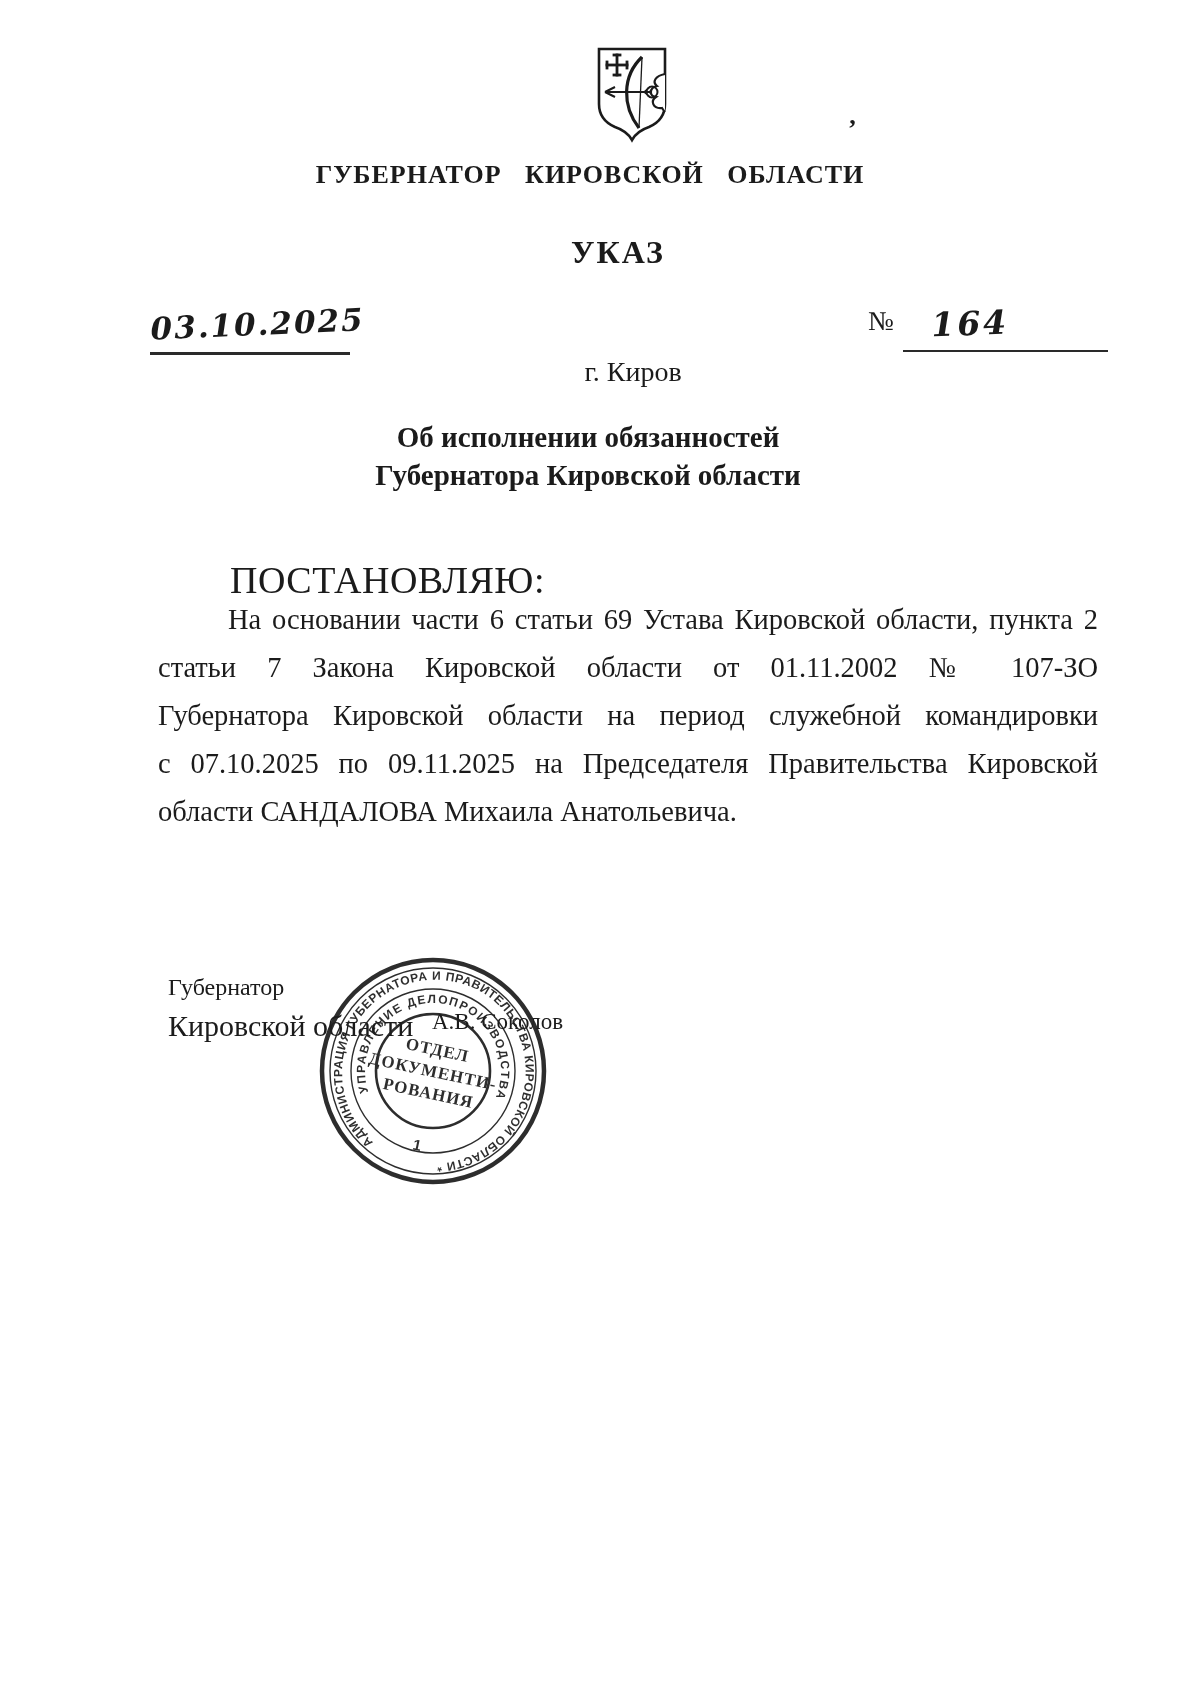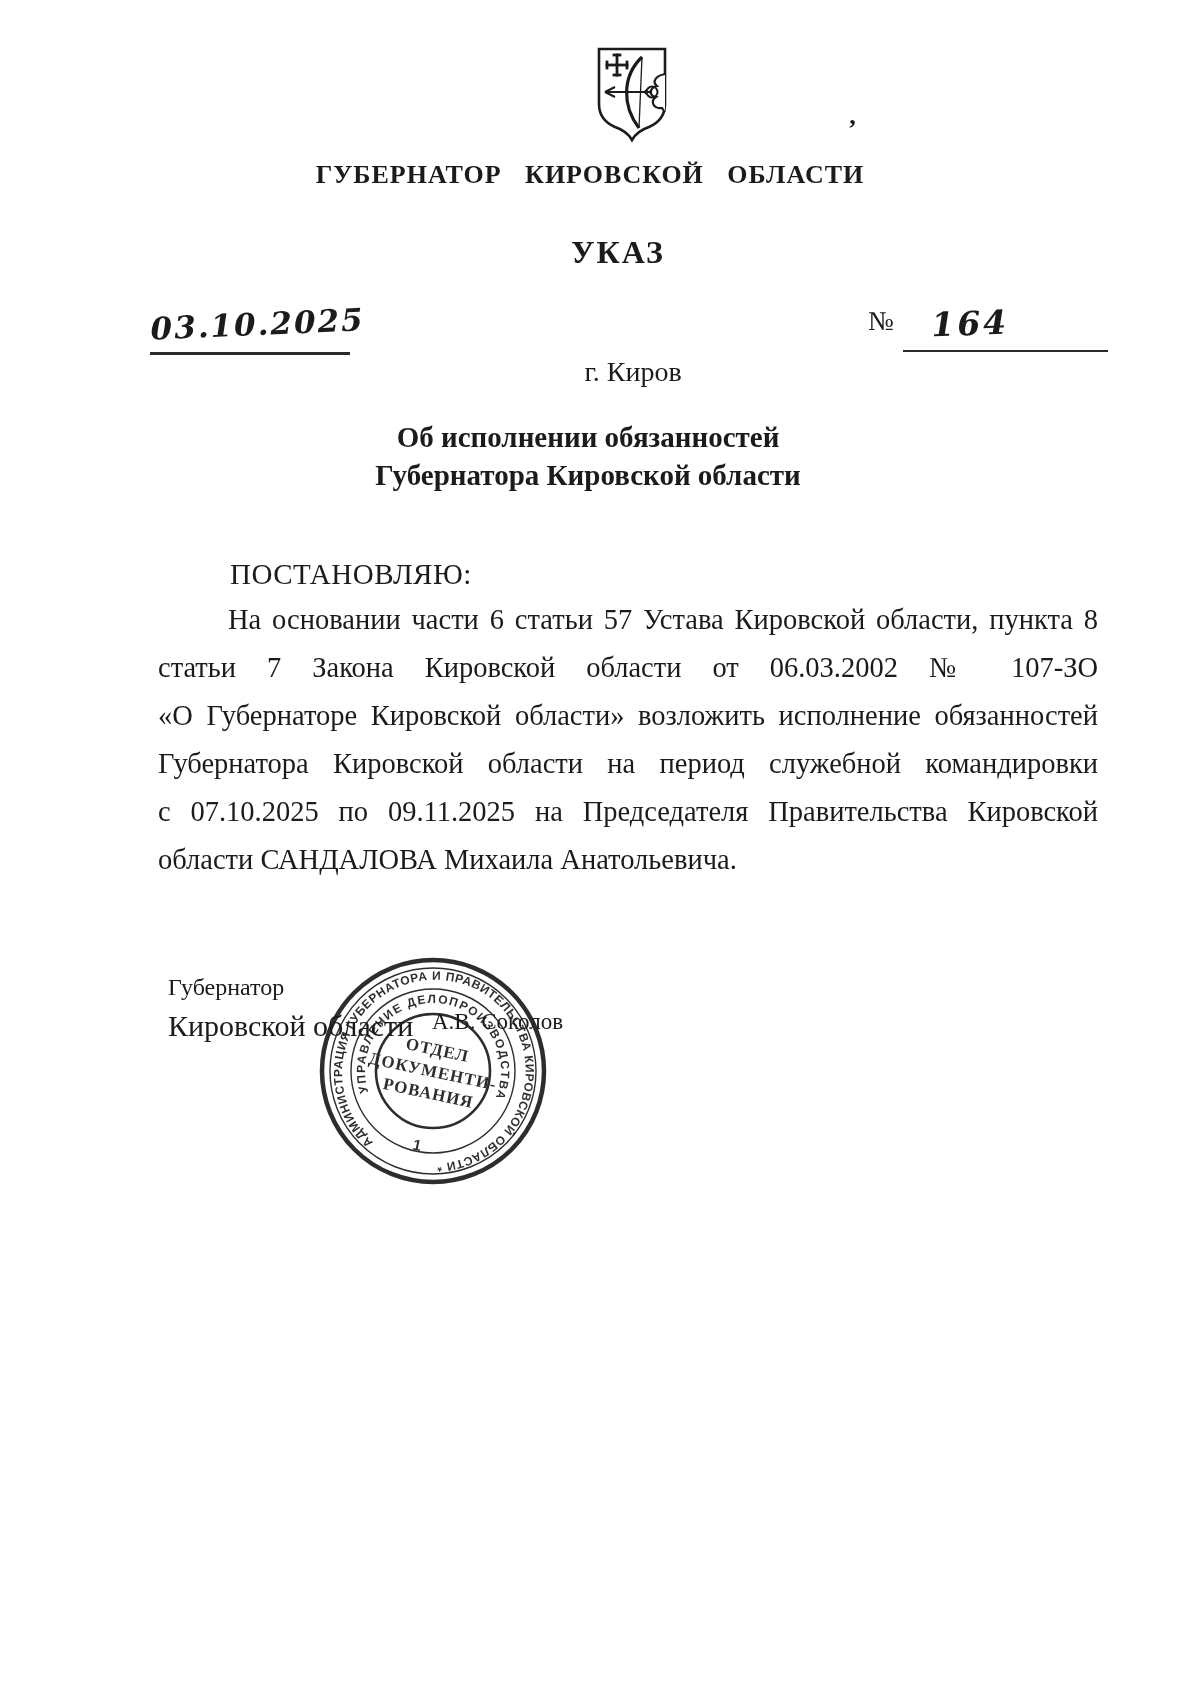--- a/index.html
+++ b/index.html
@@ -54,21 +54,21 @@
     transform:rotate(-2deg) translateY(8px);
   }
 
   .city{top:356px;font-size:28px;transform:translateX(33px);}
 
   .doc-title{
     top:418px;font-size:29px;font-weight:bold;line-height:38px;
     transform:translateX(-12px);
   }
 
-  .resolution{left:230px;top:558px;font-size:29px;letter-spacing:0.5px;}
+  .resolution{left:230px;top:558px;font-size:38px;letter-spacing:0.5px;}
 
   
   .body-par{
     left:158px;top:596px;width:940px;
     font-size:28.5px;
   }
   .body-par .line{
     height:48px;line-height:48px;
     text-align:justify;text-align-last:justify;
     white-space:nowrap;
@@ -140,23 +140,22 @@
   <div class="abs center city">г. Киров</div>
 
   <div class="abs center doc-title">
     <div>Об исполнении обязанностей</div>
     <div>Губернатора Кировской области</div>
   </div>
 
   <div class="abs resolution">ПОСТАНОВЛЯЮ:</div>
 
   <div class="abs body-par">
-    <div class="line first">На основании части 6 статьи 57 Устава Кировской области, пункта 8</div>
-    <div class="line">статьи 7 Закона Кировской области от 06.03.2002 № 107-ЗО</div>
-    <div class="line">«О Губернаторе Кировской области» возложить исполнение обязанностей</div>
+    <div class="line first">На основании части 6 статьи 69 Устава Кировской области, пункта 2</div>
+    <div class="line">статьи 7 Закона Кировской области от 01.11.2002 № 107-ЗО</div>
     <div class="line">Губернатора Кировской области на период служебной командировки</div>
     <div class="line">с 07.10.2025 по 09.11.2025 на Председателя Правительства Кировской</div>
     <div class="line last">области САНДАЛОВА Михаила Анатольевича.</div>
   </div>
 
   <div class="abs sig-post1">Губернатор</div>
   <div class="abs sig-post2">Кировской области</div>
   <div class="abs sig-name">А.В. Соколов</div>
 
   <div class="abs stamp">

